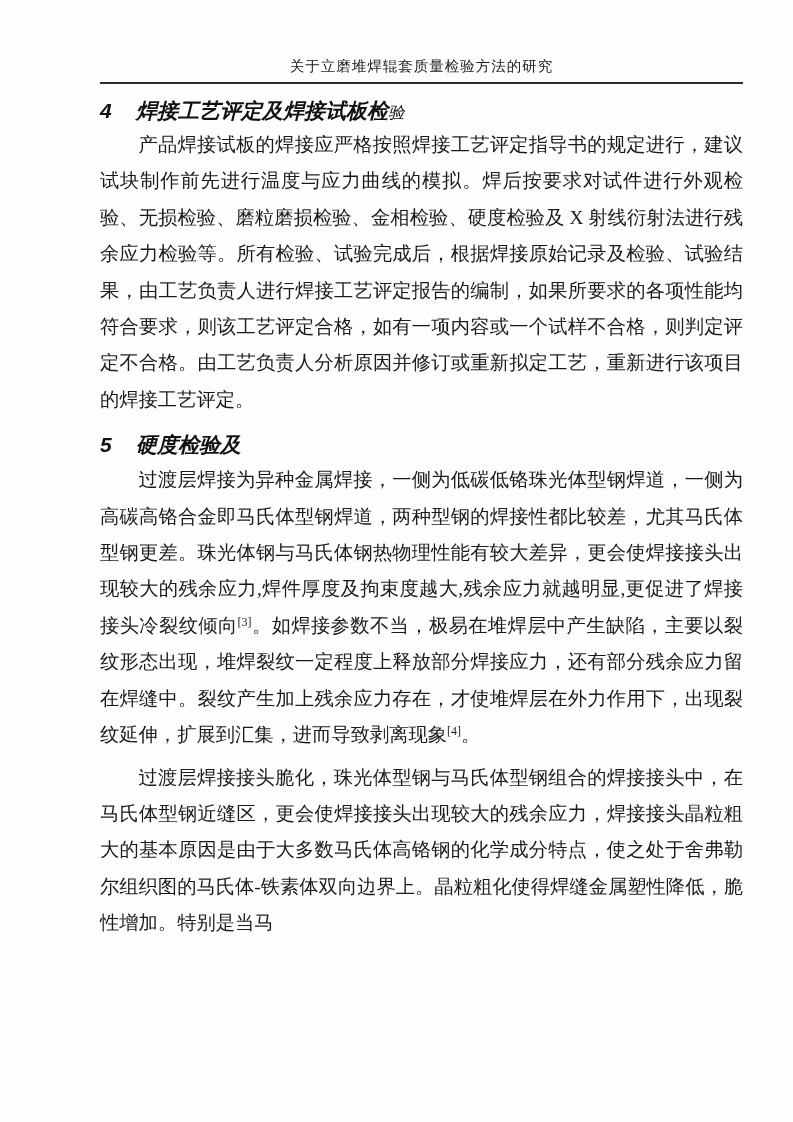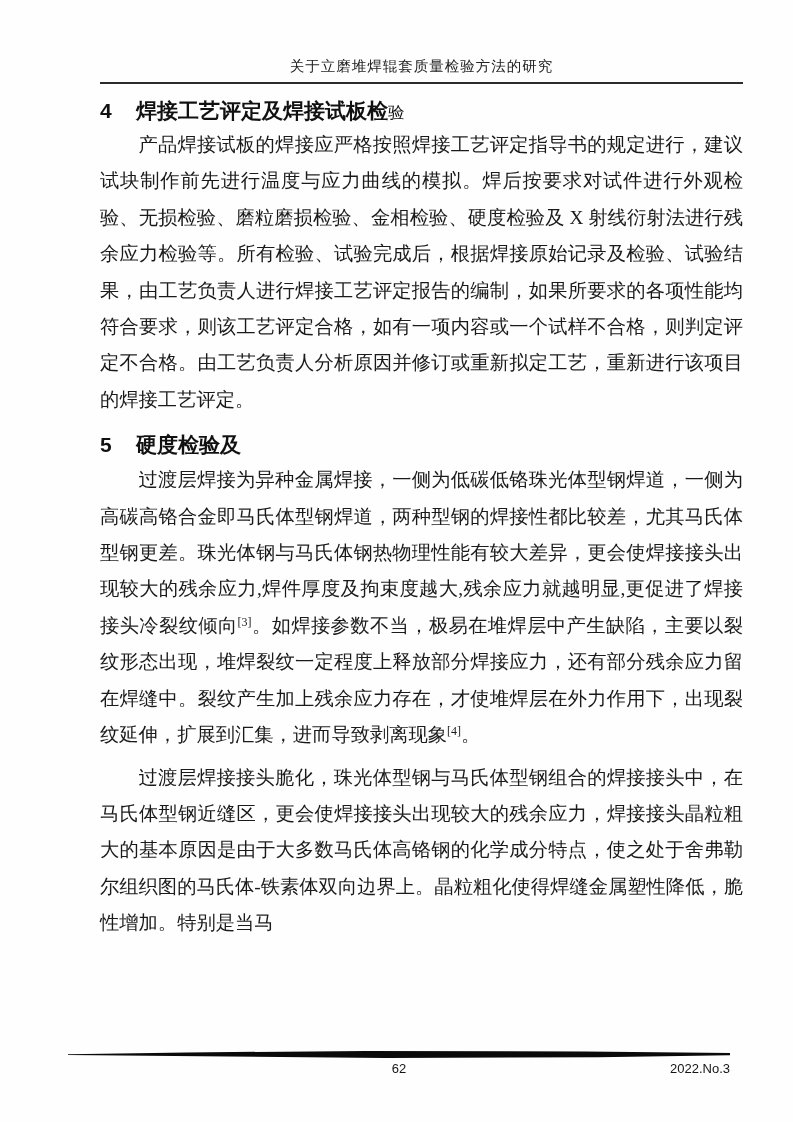--- a/index.html
+++ b/index.html
@@ -36,20 +36,21 @@
   .header-rule {
     margin-top: 6px;
     border-top: 2.5px solid #2b2b2b;
   }
 
   
   .sec-h {
     font-family: "Liberation Sans", "DejaVu Sans", sans-serif;
     font-weight: 700;
     color: #111;
+    font-style: italic;
   }
   .sec-h.level1 {
     margin-top: 13px;
     font-size: 21px;
     line-height: 28px;
   }
   .sec-h.level2 {
     margin-top: 7px;
     font-size: 20px;
     line-height: 26px;
@@ -132,20 +133,13 @@
       <span class="sec-num">5</span><span>硬度检验及</span>
     </h2>
 
 
     <p class="body-p p3"><span>过渡层焊接为异种金属焊接，一侧为低碳低铬珠光体型钢焊道，一侧为高碳高铬合金即马氏体型钢焊道，两种型钢的焊接性都比较差，尤其马氏体型钢更差。珠光体钢与马氏体钢热物理性能有较大差异，更会使焊接接头出现较大的残余应力,焊件厚度及拘束度越大,残余应力就越明显,更促进了焊接接头冷裂纹倾向</span><sup class="ref-sup">[3]</sup><span>。如焊接参数不当，极易在堆焊层中产生缺陷，主要以裂纹形态出现，堆焊裂纹一定程度上释放部分焊接应力，还有部分残余应力留在焊缝中。裂纹产生加上残余应力存在，才使堆焊层在外力作用下，出现裂纹延伸，扩展到汇集，进而导致剥离现象</span><sup class="ref-sup">[4]</sup><span>。</span></p>
 
     <p class="body-p p4"><span>过渡层焊接接头脆化，珠光体型钢与马氏体型钢组合的焊接接头中，在马氏体型钢近缝区，更会使焊接接头出现较大的残余应力，焊接接头晶粒粗大的基本原因是由于大多数马氏体高铬钢的化学成分特点，使之处于舍弗勒尔组织图的马氏体-铁素体双向边界上。晶粒粗化使得焊缝金属塑性降低，脆性增加。特别是当马</span></p>
 
   </div>
 
-  <div class="footer">
-    <div class="foot-rule"></div>
-    <div class="foot-row">
-      <span class="page-num">62</span>
-      <span class="issue">2022.No.3</span>
-    </div>
-  </div>
 </div>
 
 </body></html>

